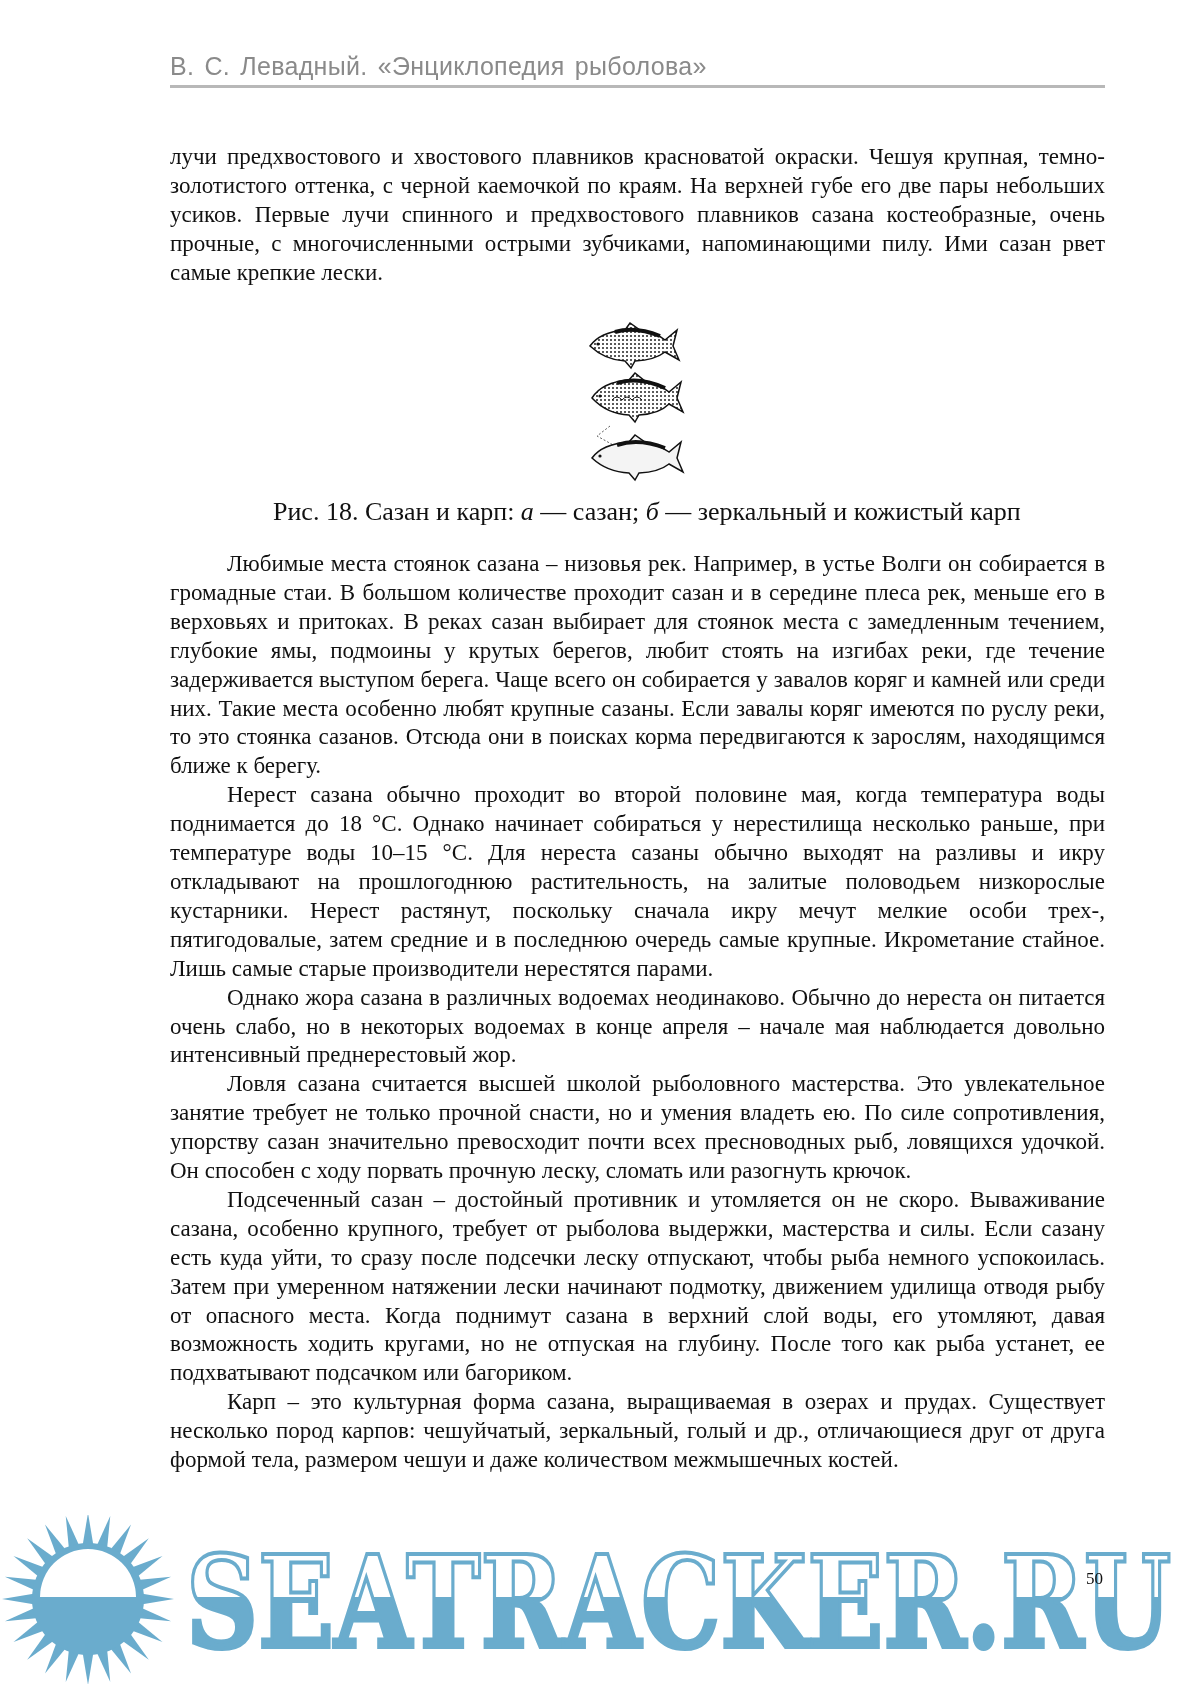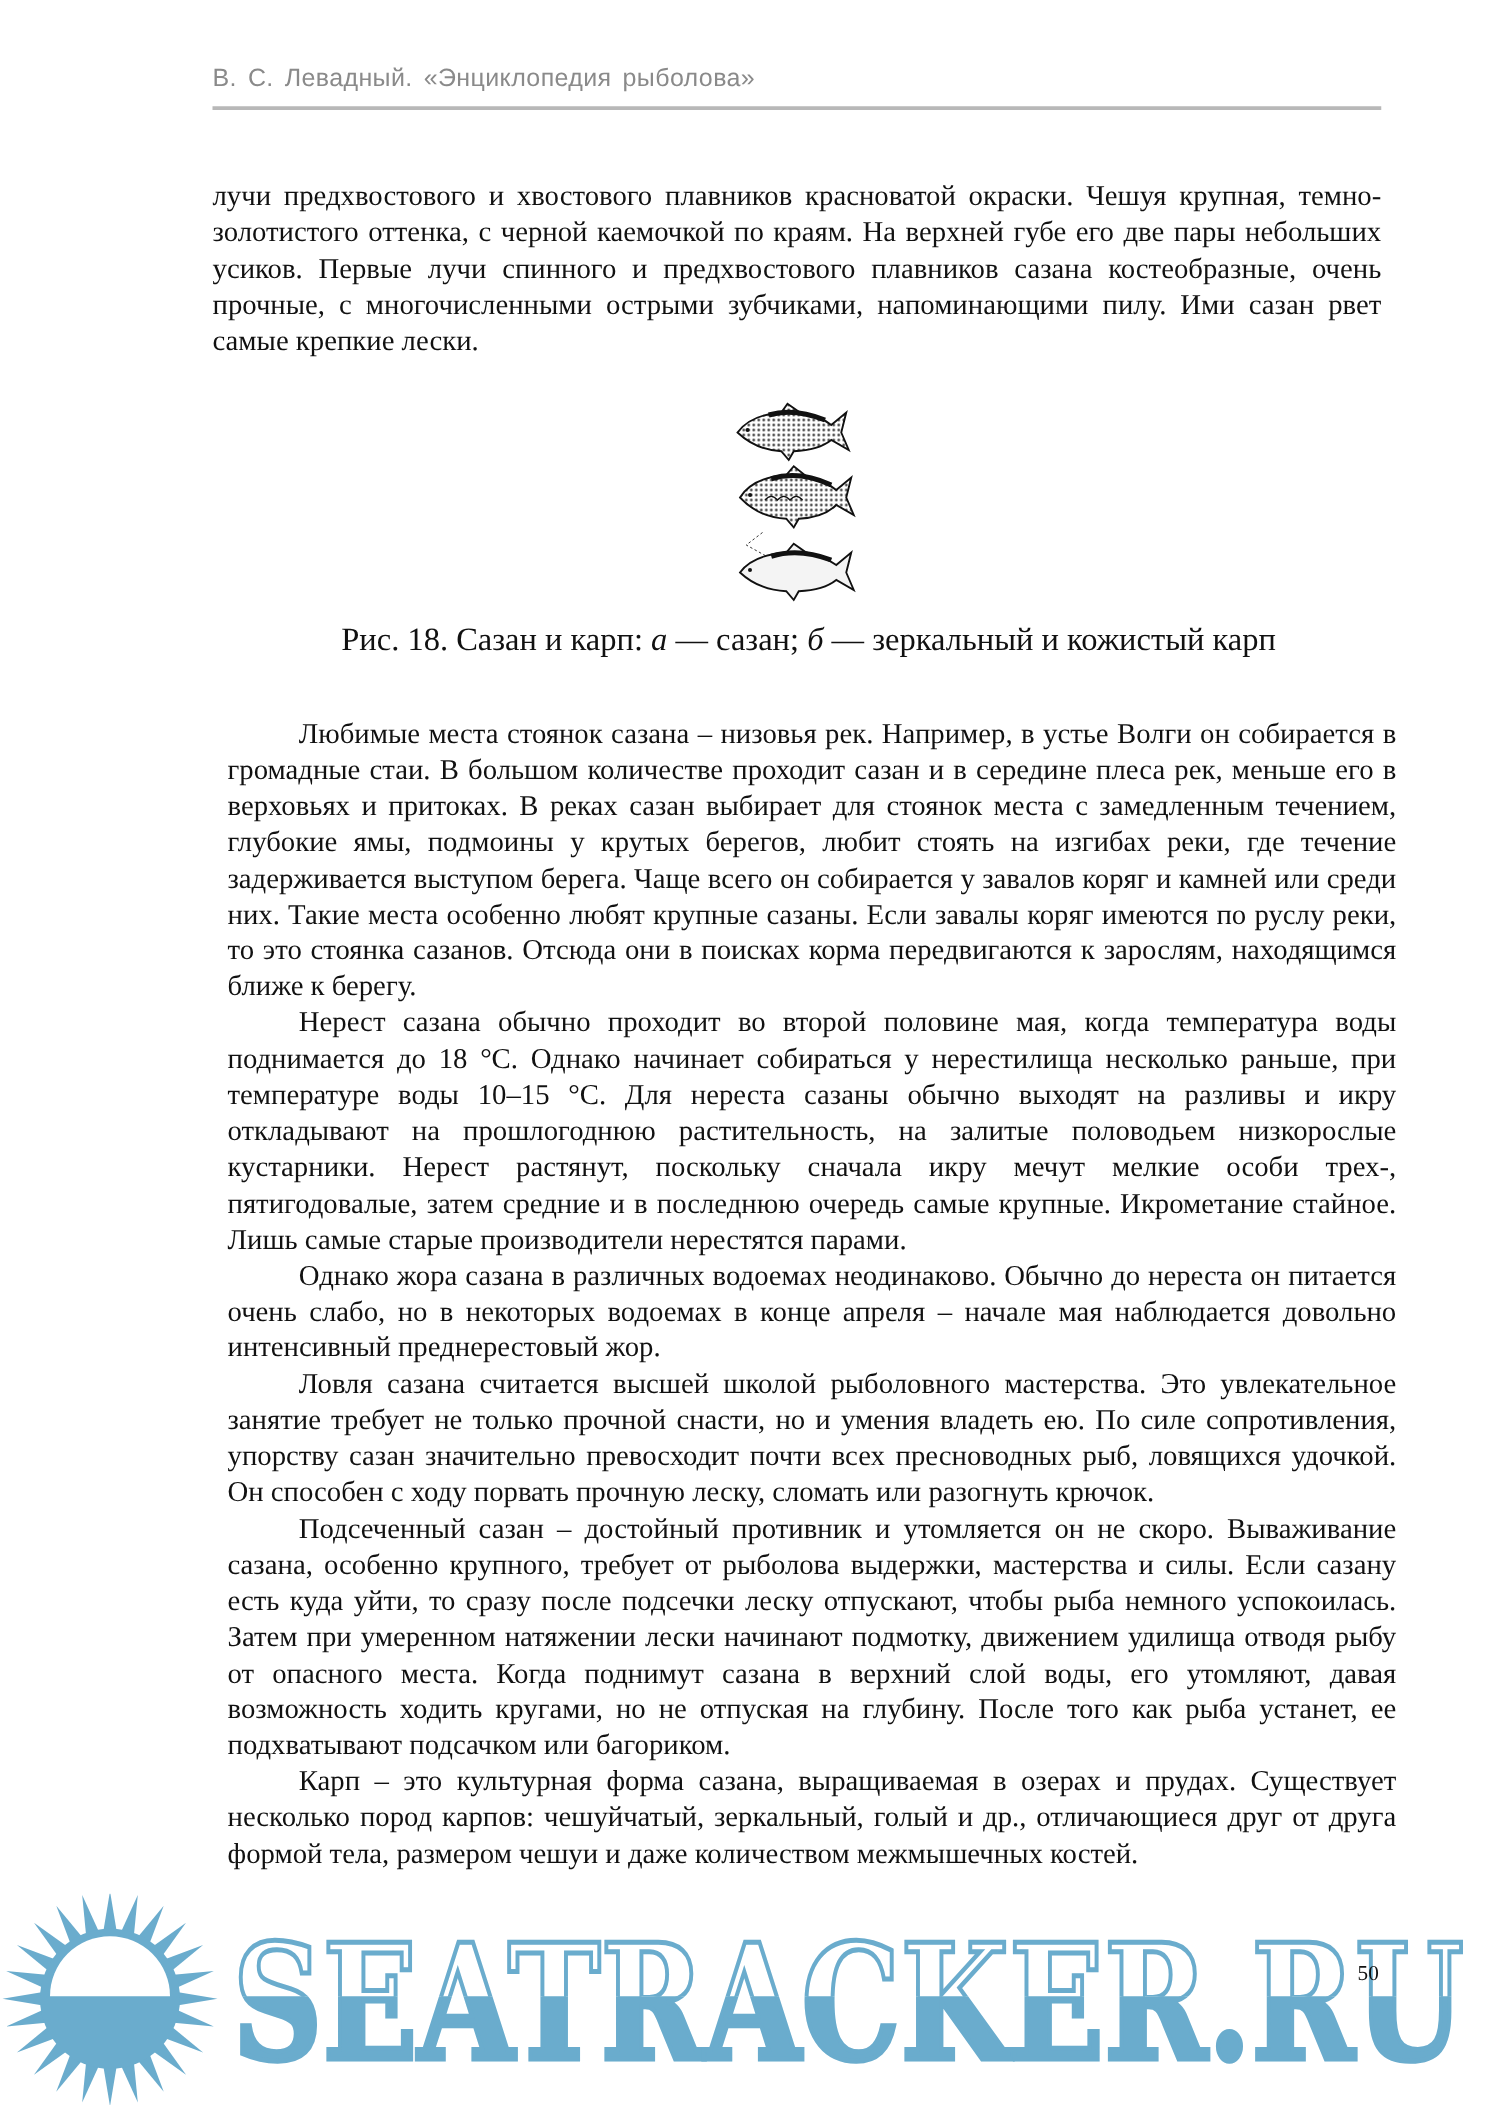--- a/index.html
+++ b/index.html
@@ -1,36 +1,36 @@
 <!DOCTYPE html>
 <html><head>
 <meta charset="utf-8">
 <style>
   html, body { margin: 0; padding: 0; background: #ffffff; }
   body { width: 1191px; height: 1684px; position: relative; overflow: hidden; }
   .header {
     position: absolute; left: 170px; top: 52px; width: 935px;
     font-family: "Liberation Sans", "DejaVu Sans", sans-serif;
-    font-size: 20px; color: #8a8a8a; letter-spacing: 0.3px;
+    font-size: 25px; color: #8a8a8a; letter-spacing: 0.3px;
     word-spacing: 3px;
   }
   .header-rule {
     position: absolute; left: 170px; top: 85px; width: 935px; height: 3px;
     background: #b8b8b8;
   }
   .body-text {
     position: absolute; left: 170px; width: 935px;
     font-family: "Liberation Serif", "DejaVu Serif", serif;
     font-size: 23px; line-height: 28.9px; color: #111;
     text-align: justify;
   }
   .body-text p { margin: 0; }
   .body-text p.indent { text-indent: 57px; }
   #top-text { top: 143px; }
-  #main-text { top: 573px; margin-left: 12px; }
+  #main-text { top: 550px; }
   .figure {
     position: absolute; left: 585px; top: 318px; width: 100px; height: 165px;
   }
   .caption {
     position: absolute; left: 228px; top: 497px;
     font-family: "Liberation Serif", "DejaVu Serif", serif;
     font-size: 26px; color: #111; margin-left: 45px;
   }
   .caption i { font-style: italic; }
   .watermark { position: absolute; left: 0; top: 1515px; width: 1191px; height: 169px; }

